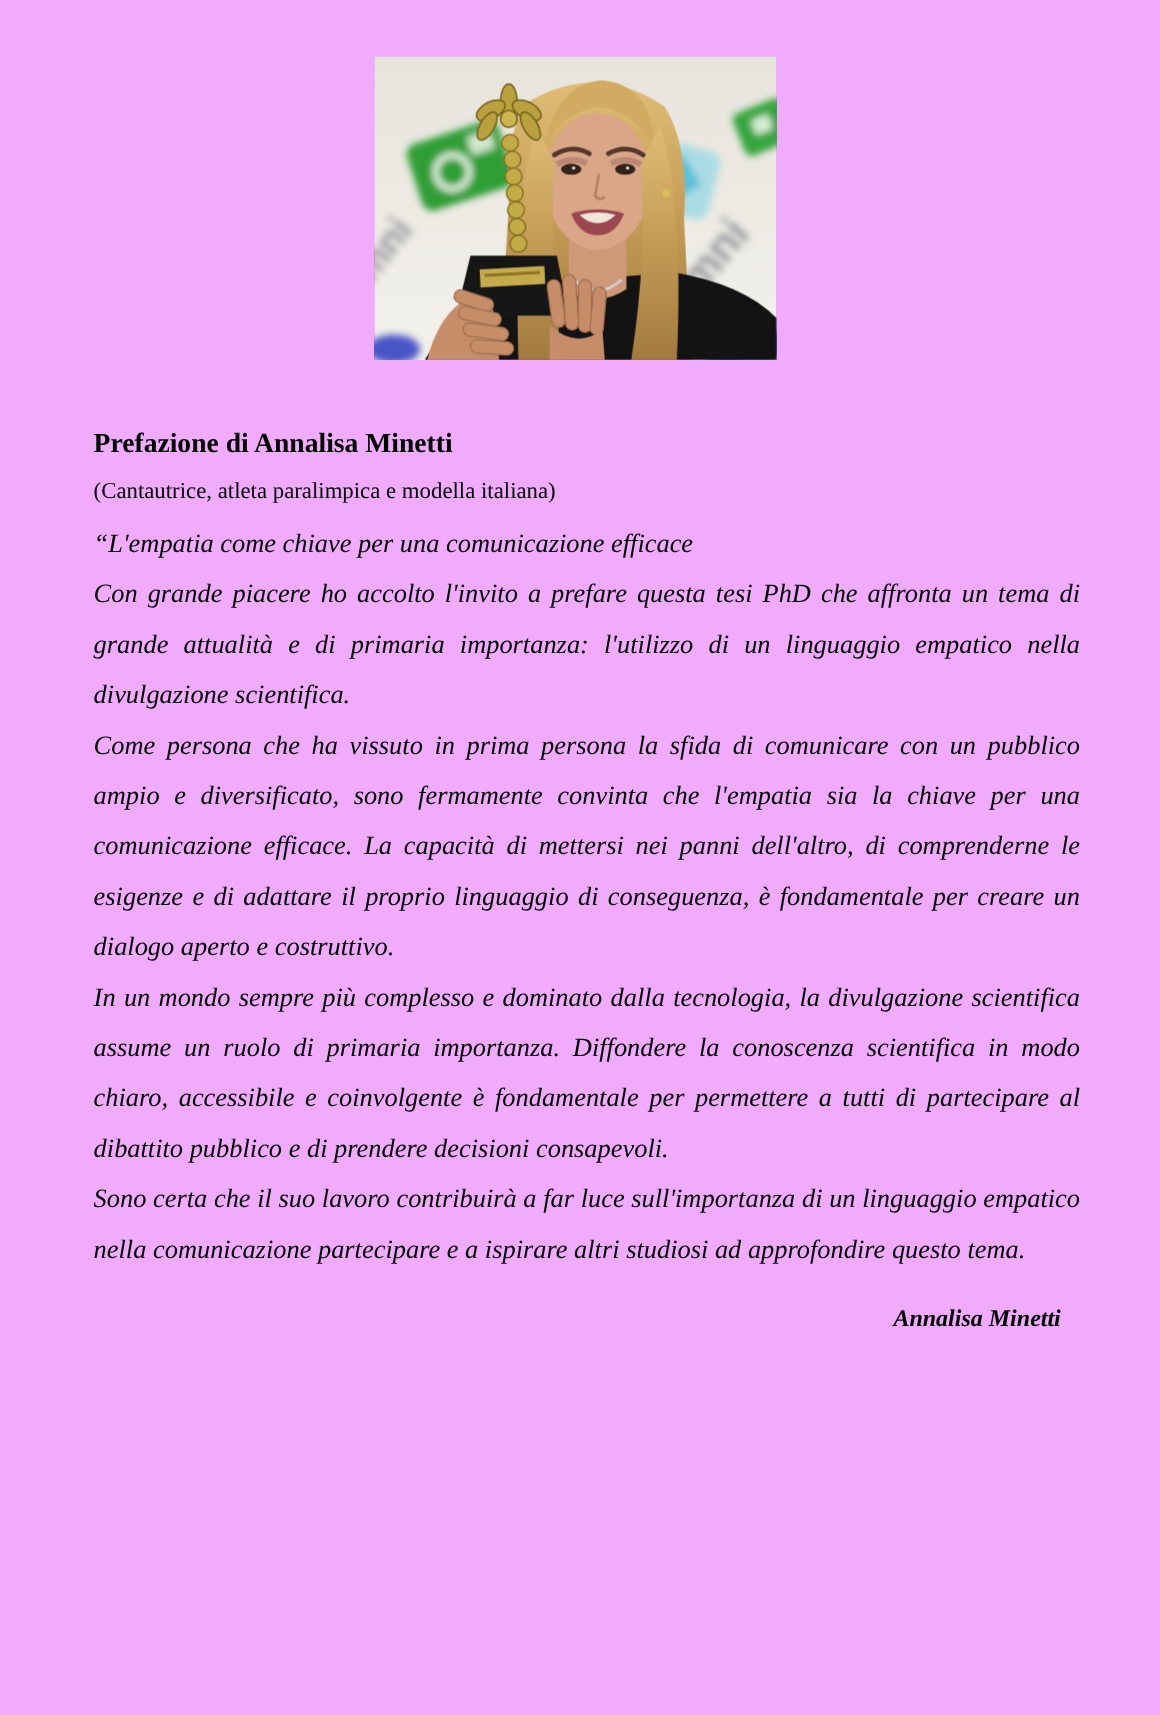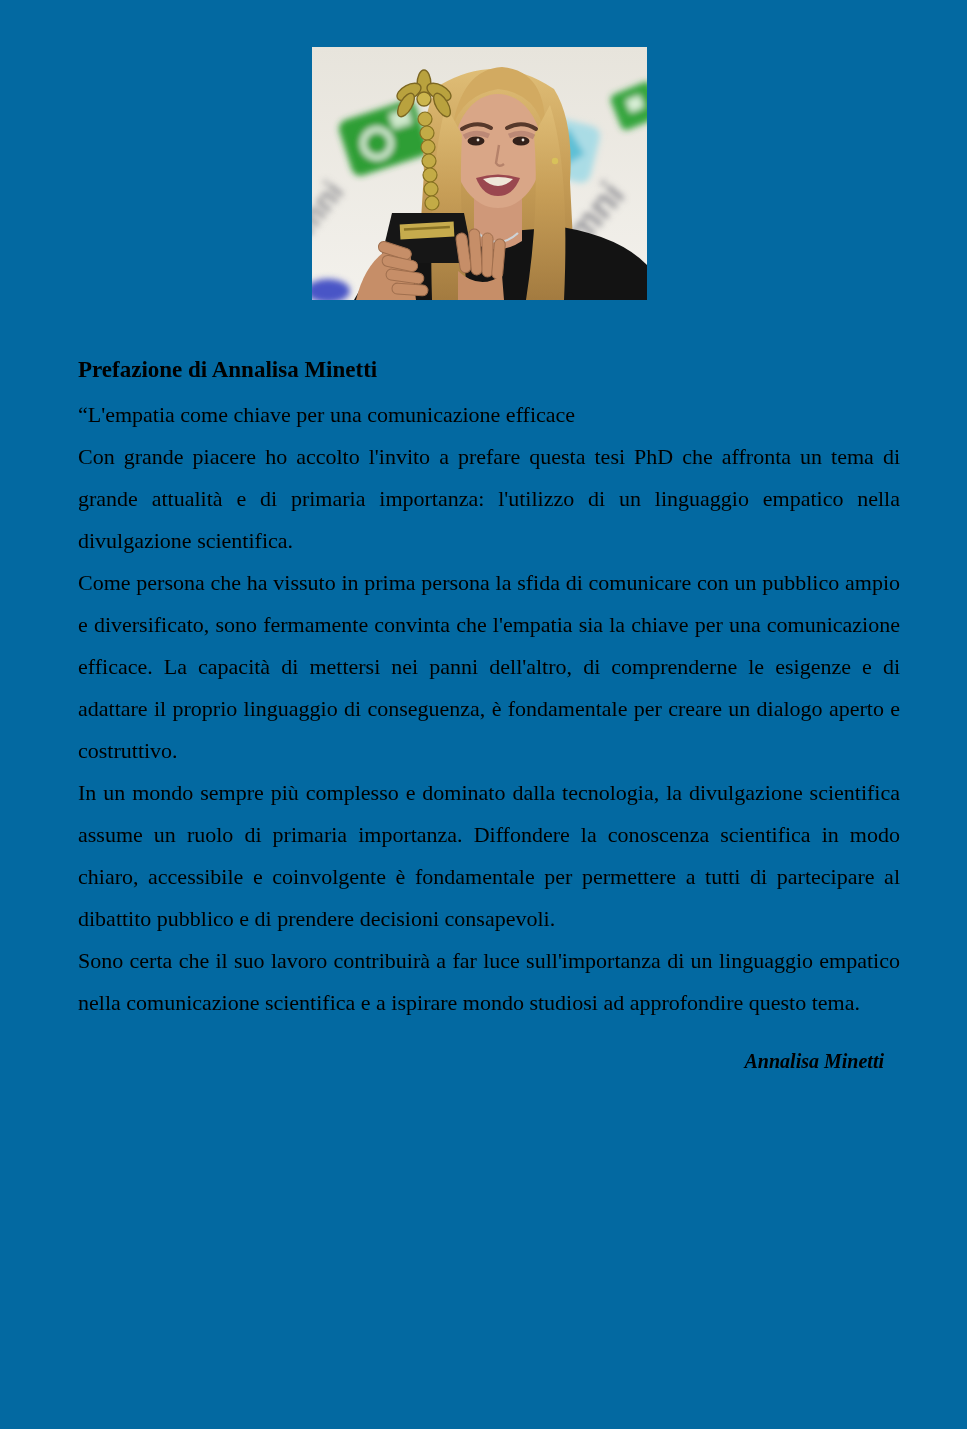--- a/index.html
+++ b/index.html
@@ -4,21 +4,21 @@
 <style>
   html, body {
     margin: 0;
     padding: 0;
     background: #ffffff;
   }
   .page {
     position: relative;
     width: 967px;
     height: 1429px;
-    background: #0369a1;
+    background: #f0abfc;
     font-family: "Liberation Serif", serif;
     color: #000000;
     overflow: hidden;
   }
   .photo {
     position: absolute;
     left: 312px;
     top: 47px;
     width: 335px;
     height: 253px;
@@ -37,20 +37,21 @@
     font-weight: bold;
     margin: 0;
     line-height: 28px;
   }
   .subtitle {
     font-size: 19px;
     margin: 14px 0 0 0;
     line-height: 24px;
   }
   .body-par {
+    font-style: italic;
     font-size: 22px;
     line-height: 42px;
     text-align: justify;
     margin: 0;
   }
   .body-par.first {
     margin-top: 10px;
   }
   .signature {
     font-style: italic;
@@ -184,23 +185,24 @@
         <rect x="158" y="182" width="11" height="46" rx="5.5" transform="rotate(-4 163 205)"></rect>
         <rect x="170" y="186" width="11" height="44" rx="5.5"></rect>
         <rect x="181" y="192" width="11" height="40" rx="5.5" transform="rotate(5 186 212)"></rect>
         <path d="M146 224 Q168 244 190 228 L192 253 L146 253 Z" stroke="none"></path>
       </g>
     </svg>
   </figure>
 
   <main class="content">
     <h1 class="title">Prefazione di Annalisa Minetti</h1>
+    <p class="subtitle">(Cantautrice, atleta paralimpica e modella italiana)</p>
 
     <p class="body-par first">“L'empatia come chiave per una comunicazione efficace</p>
     <p class="body-par">Con grande piacere ho accolto l'invito a prefare questa tesi PhD che affronta un tema di grande attualità e di primaria importanza: l'utilizzo di un linguaggio empatico nella divulgazione scientifica.</p>
     <p class="body-par">Come persona che ha vissuto in prima persona la sfida di comunicare con un pubblico ampio e diversificato, sono fermamente convinta che l'empatia sia la chiave per una comunicazione efficace. La capacità di mettersi nei panni dell'altro, di comprenderne le esigenze e di adattare il proprio linguaggio di conseguenza, è fondamentale per creare un dialogo aperto e costruttivo.</p>
     <p class="body-par">In un mondo sempre più complesso e dominato dalla tecnologia, la divulgazione scientifica assume un ruolo di primaria importanza. Diffondere la conoscenza scientifica in modo chiaro, accessibile e coinvolgente è fondamentale per permettere a tutti di partecipare al dibattito pubblico e di prendere decisioni consapevoli.</p>
-    <p class="body-par">Sono certa che il suo lavoro contribuirà a far luce sull'importanza di un linguaggio empatico nella comunicazione scientifica e a ispirare mondo studiosi ad approfondire questo tema.</p>
+    <p class="body-par">Sono certa che il suo lavoro contribuirà a far luce sull'importanza di un linguaggio empatico nella comunicazione partecipare e a ispirare altri studiosi ad approfondire questo tema.</p>
 
     <p class="signature">Annalisa Minetti</p>
   </main>
 
 </div>
 
 </body></html>

